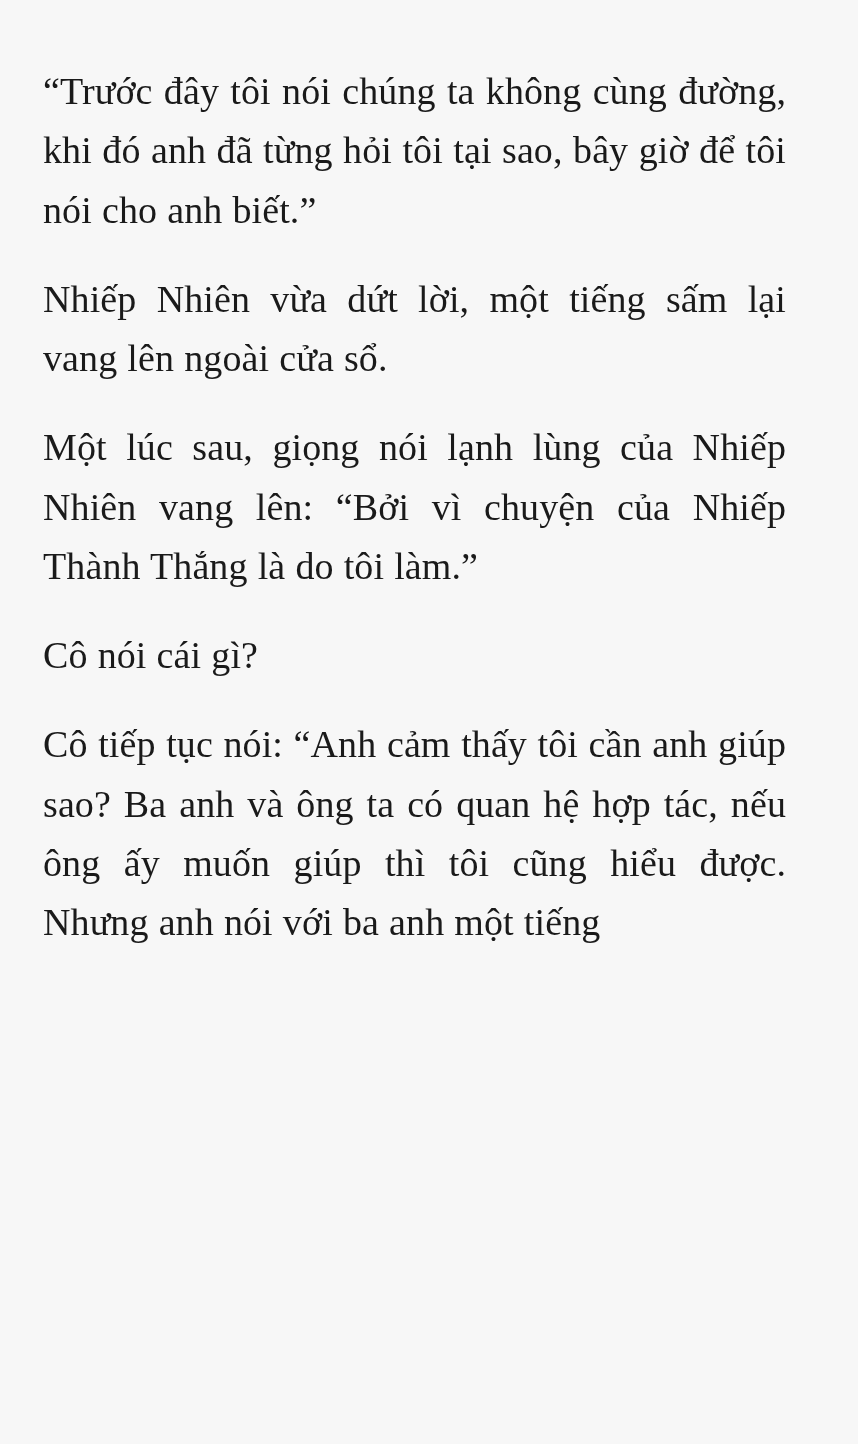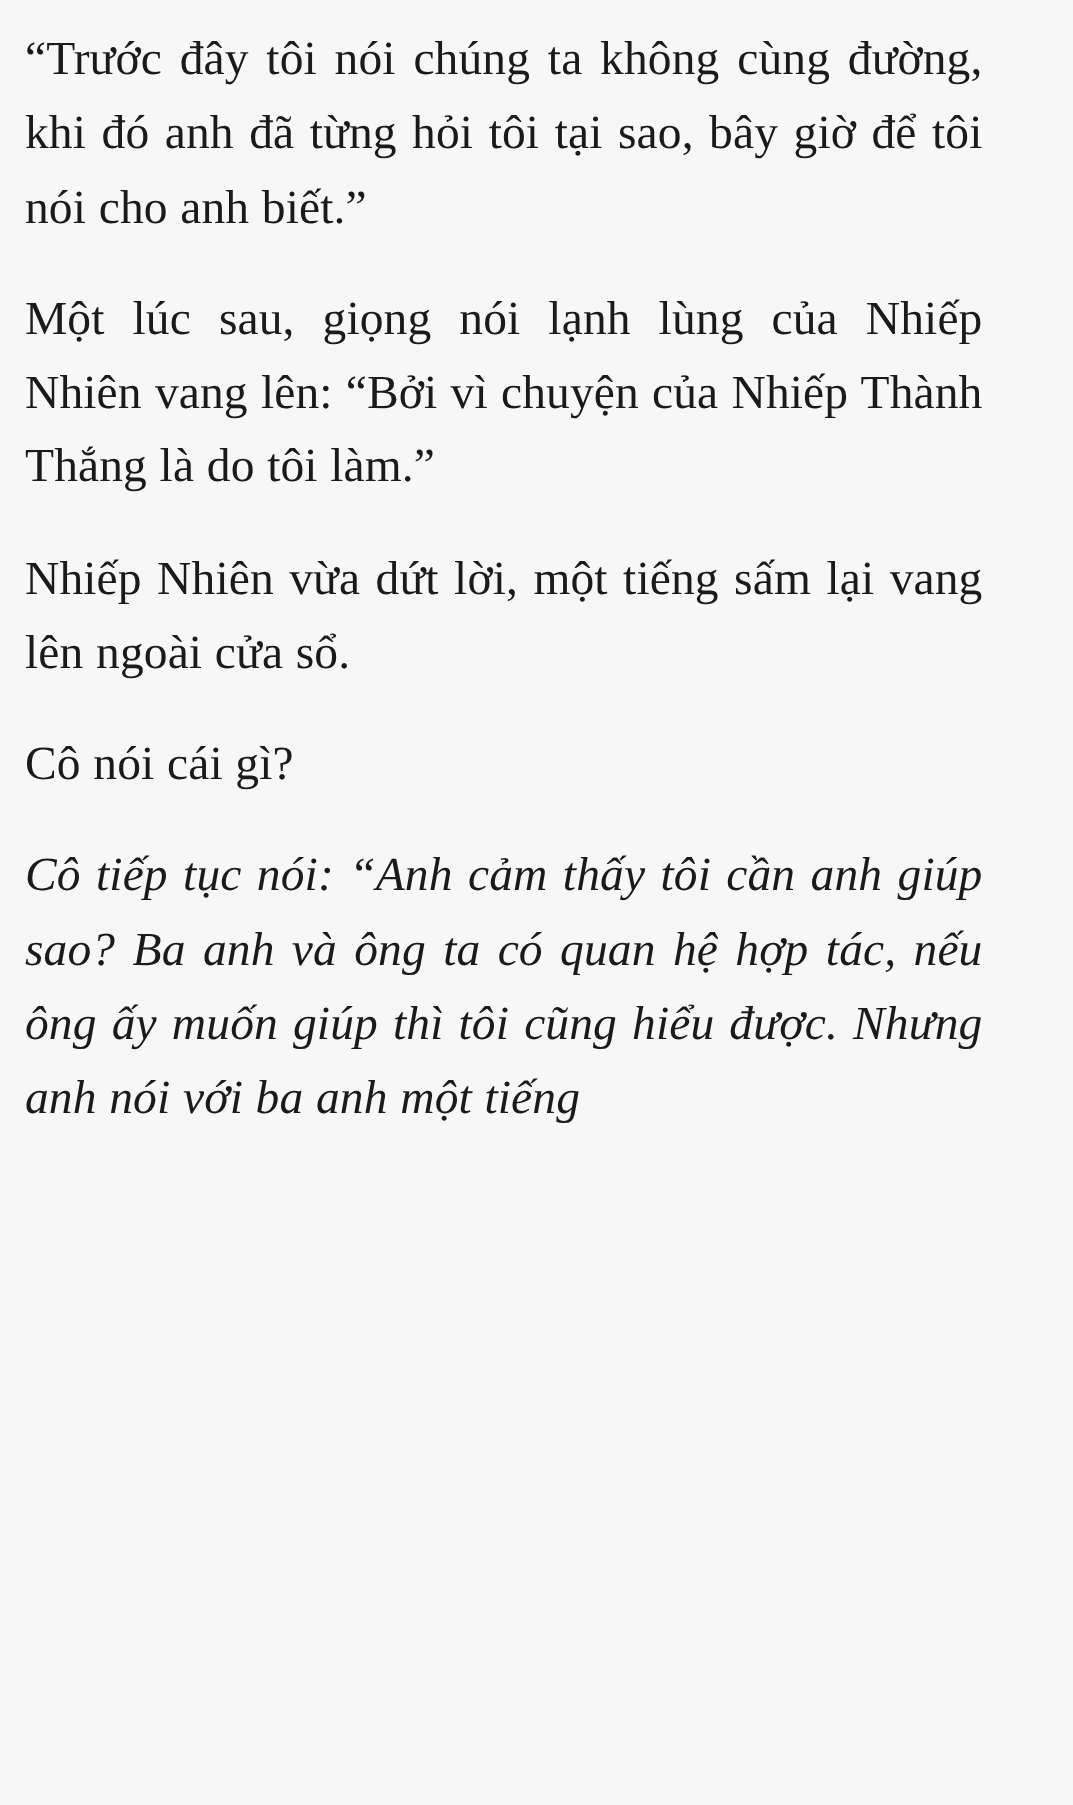--- a/index.html
+++ b/index.html
@@ -9,39 +9,39 @@
   }
   body {
     width: 858px;
     min-height: 1444px;
     font-family: "Liberation Serif", "DejaVu Serif", serif;
     color: #1a1a1a;
   }
   .reader {
     box-sizing: border-box;
     width: 812px;
-    padding: 18px 26px 0 20px;
+    padding: 18px 26px 0 43px;
     background: #f7f7f7;
+    margin-top: 44px;
   }
   .para {
     font-size: 38px;
     line-height: 1.56;
     text-align: justify;
     text-justify: inter-word;
     margin: 0 0 30px 0;
     letter-spacing: 0.1px;
     word-spacing: 0.5px;
   }
   .para:last-child {
     margin-bottom: 0;
-    font-style: italic;
   }
 </style>
 </head>
 <body>
 
 <div class="reader">
   <p class="para">“Trước đây tôi nói chúng ta không cùng đường, khi đó anh đã từng hỏi tôi tại sao, bây giờ để tôi nói cho anh biết.”</p>
+  <p class="para">Nhiếp Nhiên vừa dứt lời, một tiếng sấm lại vang lên ngoài cửa sổ.</p>
   <p class="para">Một lúc sau, giọng nói lạnh lùng của Nhiếp Nhiên vang lên: “Bởi vì chuyện của Nhiếp Thành Thắng là do tôi làm.”</p>
-  <p class="para">Nhiếp Nhiên vừa dứt lời, một tiếng sấm lại vang lên ngoài cửa sổ.</p>
   <p class="para">Cô nói cái gì?</p>
   <p class="para">Cô tiếp tục nói: “Anh cảm thấy tôi cần anh giúp sao? Ba anh và ông ta có quan hệ hợp tác, nếu ông ấy muốn giúp thì tôi cũng hiểu được. Nhưng anh nói với ba anh một tiếng</p>
 </div>
 
 </body></html>

